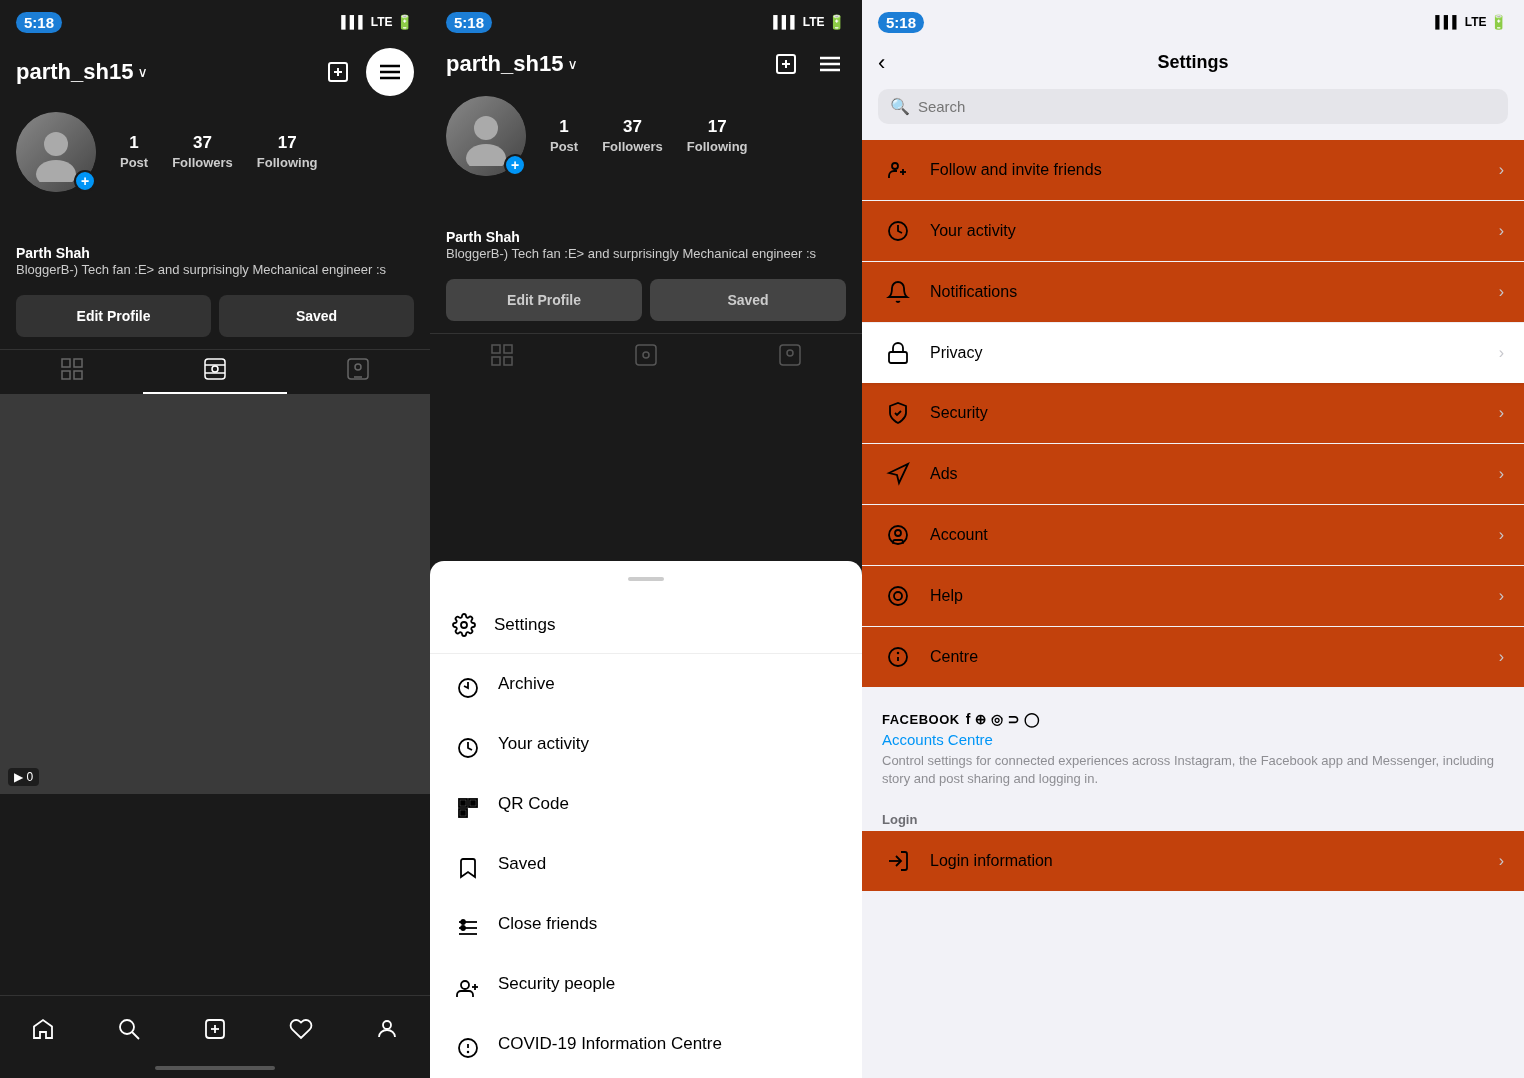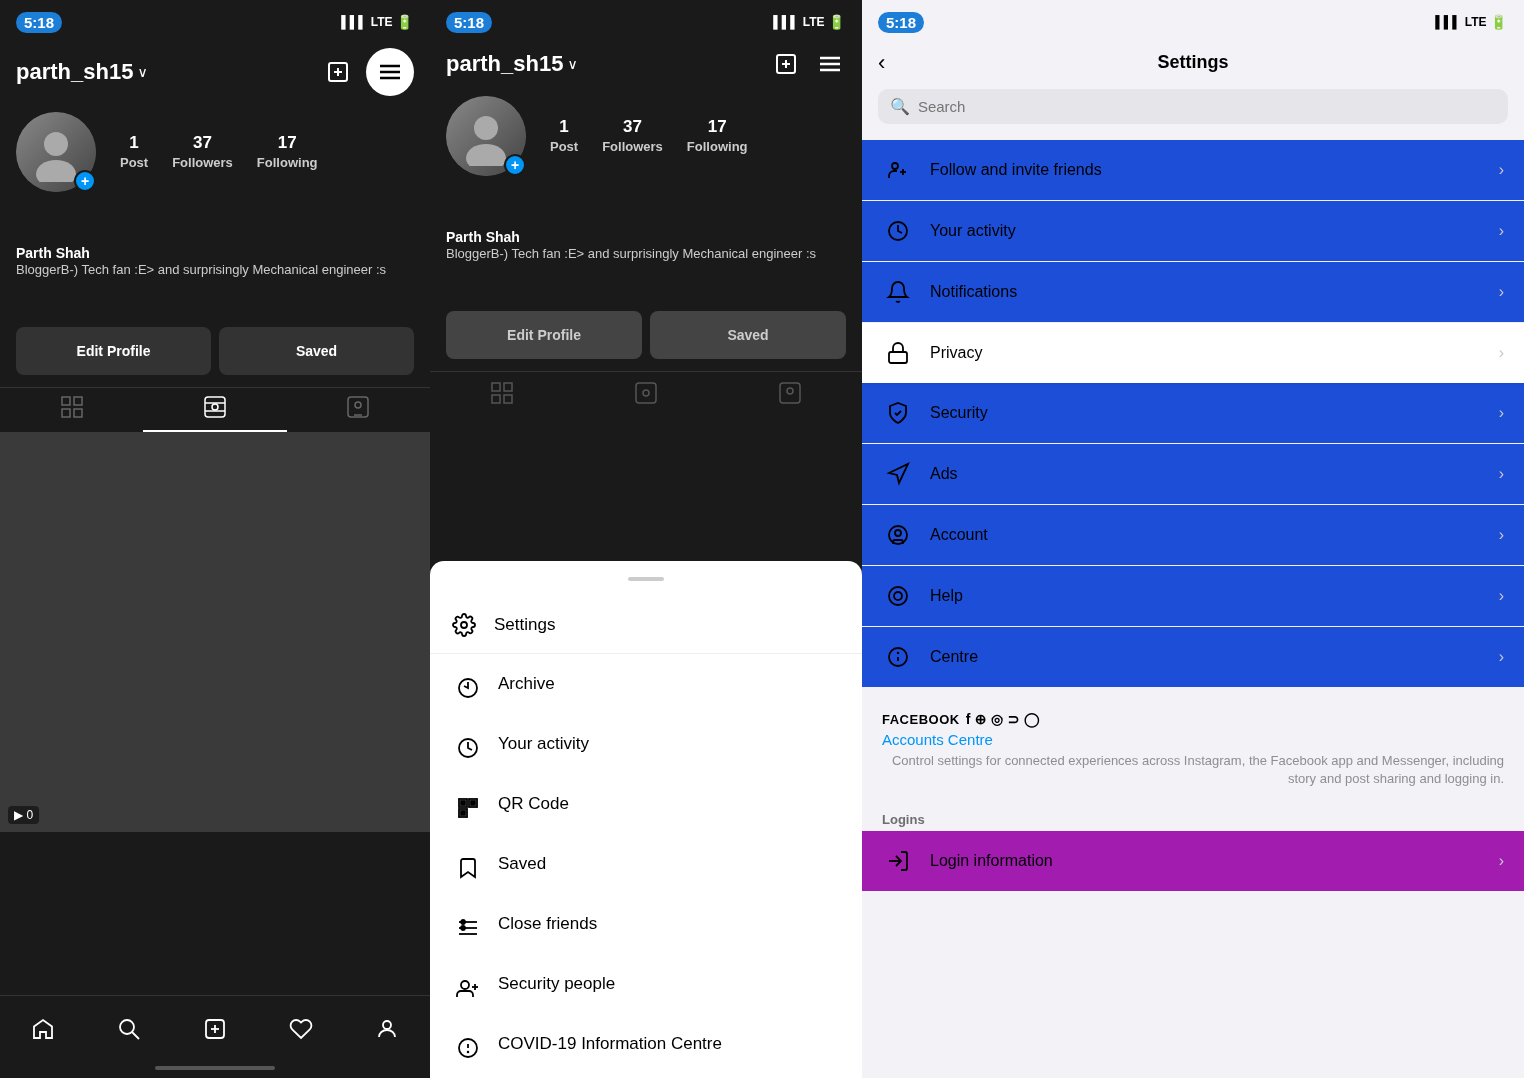--- a/index.html
+++ b/index.html
@@ -182,31 +182,30 @@
     }
 
     
     .profile-buttons {
       display: flex;
       gap: 8px;
       padding: 4px 16px 12px;
     }
     .profile-btn {
       flex: 1;
-      height: 48px;
+      height: 42px;
       border-radius: 8px;
       background: #333;
       display: flex;
       align-items: center;
       justify-content: center;
       font-size: 14px;
       font-weight: 600;
       color: #fff;
       border: none;
-      margin-top: 32px;
     }
 
     
     .tabs-row {
       display: flex;
       border-top: 1px solid #333;
     }
     .tab-item {
       flex: 1;
       height: 44px;
@@ -474,21 +473,21 @@
       flex: 1;
       font-size: 16px;
       color: #000;
     }
     .settings-chevron {
       color: #c7c7cc;
       font-size: 16px;
     }
 
     .settings-group {
-      background: #1d4ed8;
+      background: #c2410c;
       margin: 0 0 8px;
     }
     .settings-group-item {
       display: flex;
       align-items: center;
       padding: 14px 20px;
       gap: 16px;
       border-bottom: 1px solid #f2f2f7;
       cursor: pointer;
     }
@@ -529,35 +528,34 @@
     .accounts-centre-link {
       color: #0095f6;
       font-size: 15px;
       padding: 4px 0;
       display: block;
     }
     .fb-description {
       font-size: 13px;
       color: #8e8e93;
       line-height: 1.4;
-      text-align: right;
     }
 
     
     .logins-section {
       padding: 16px 20px 4px;
       background: #f2f2f7;
     }
     .logins-title {
       font-size: 13px;
       font-weight: 700;
       color: #6d6d72;
     }
     .login-info-item {
-      background: #a21caf;
+      background: #c2410c;
       display: flex;
       align-items: center;
       padding: 14px 20px;
       gap: 16px;
       cursor: pointer;
     }
   </style>
 </head>
 <body>
 
@@ -1067,21 +1065,21 @@
           <span style="font-size:14px;">◎</span>
           <span style="font-size:14px;">⊃</span>
           <span style="font-size:14px;">◯</span>
         </span>
       </div>
       <a class="accounts-centre-link">Accounts Centre</a>
       <p class="fb-description">Control settings for connected experiences across Instagram, the Facebook app and Messenger, including story and post sharing and logging in.</p>
     </div>
 
     <div class="logins-section">
-      <div class="logins-title">Logins</div>
+      <div class="logins-title">Login</div>
     </div>
     <div class="login-info-item">
       <div class="settings-icon">
         <svg width="24" height="24" viewBox="0 0 24 24" fill="none" stroke="#000" stroke-width="1.8">
           <path d="M15 3h4a2 2 0 0 1 2 2v14a2 2 0 0 1-2 2h-4"></path>
           <polyline points="10 17 15 12 10 7"></polyline>
           <line x1="15" y1="12" x2="3" y2="12"></line>
         </svg>
       </div>
       <span class="settings-label">Login information</span>

